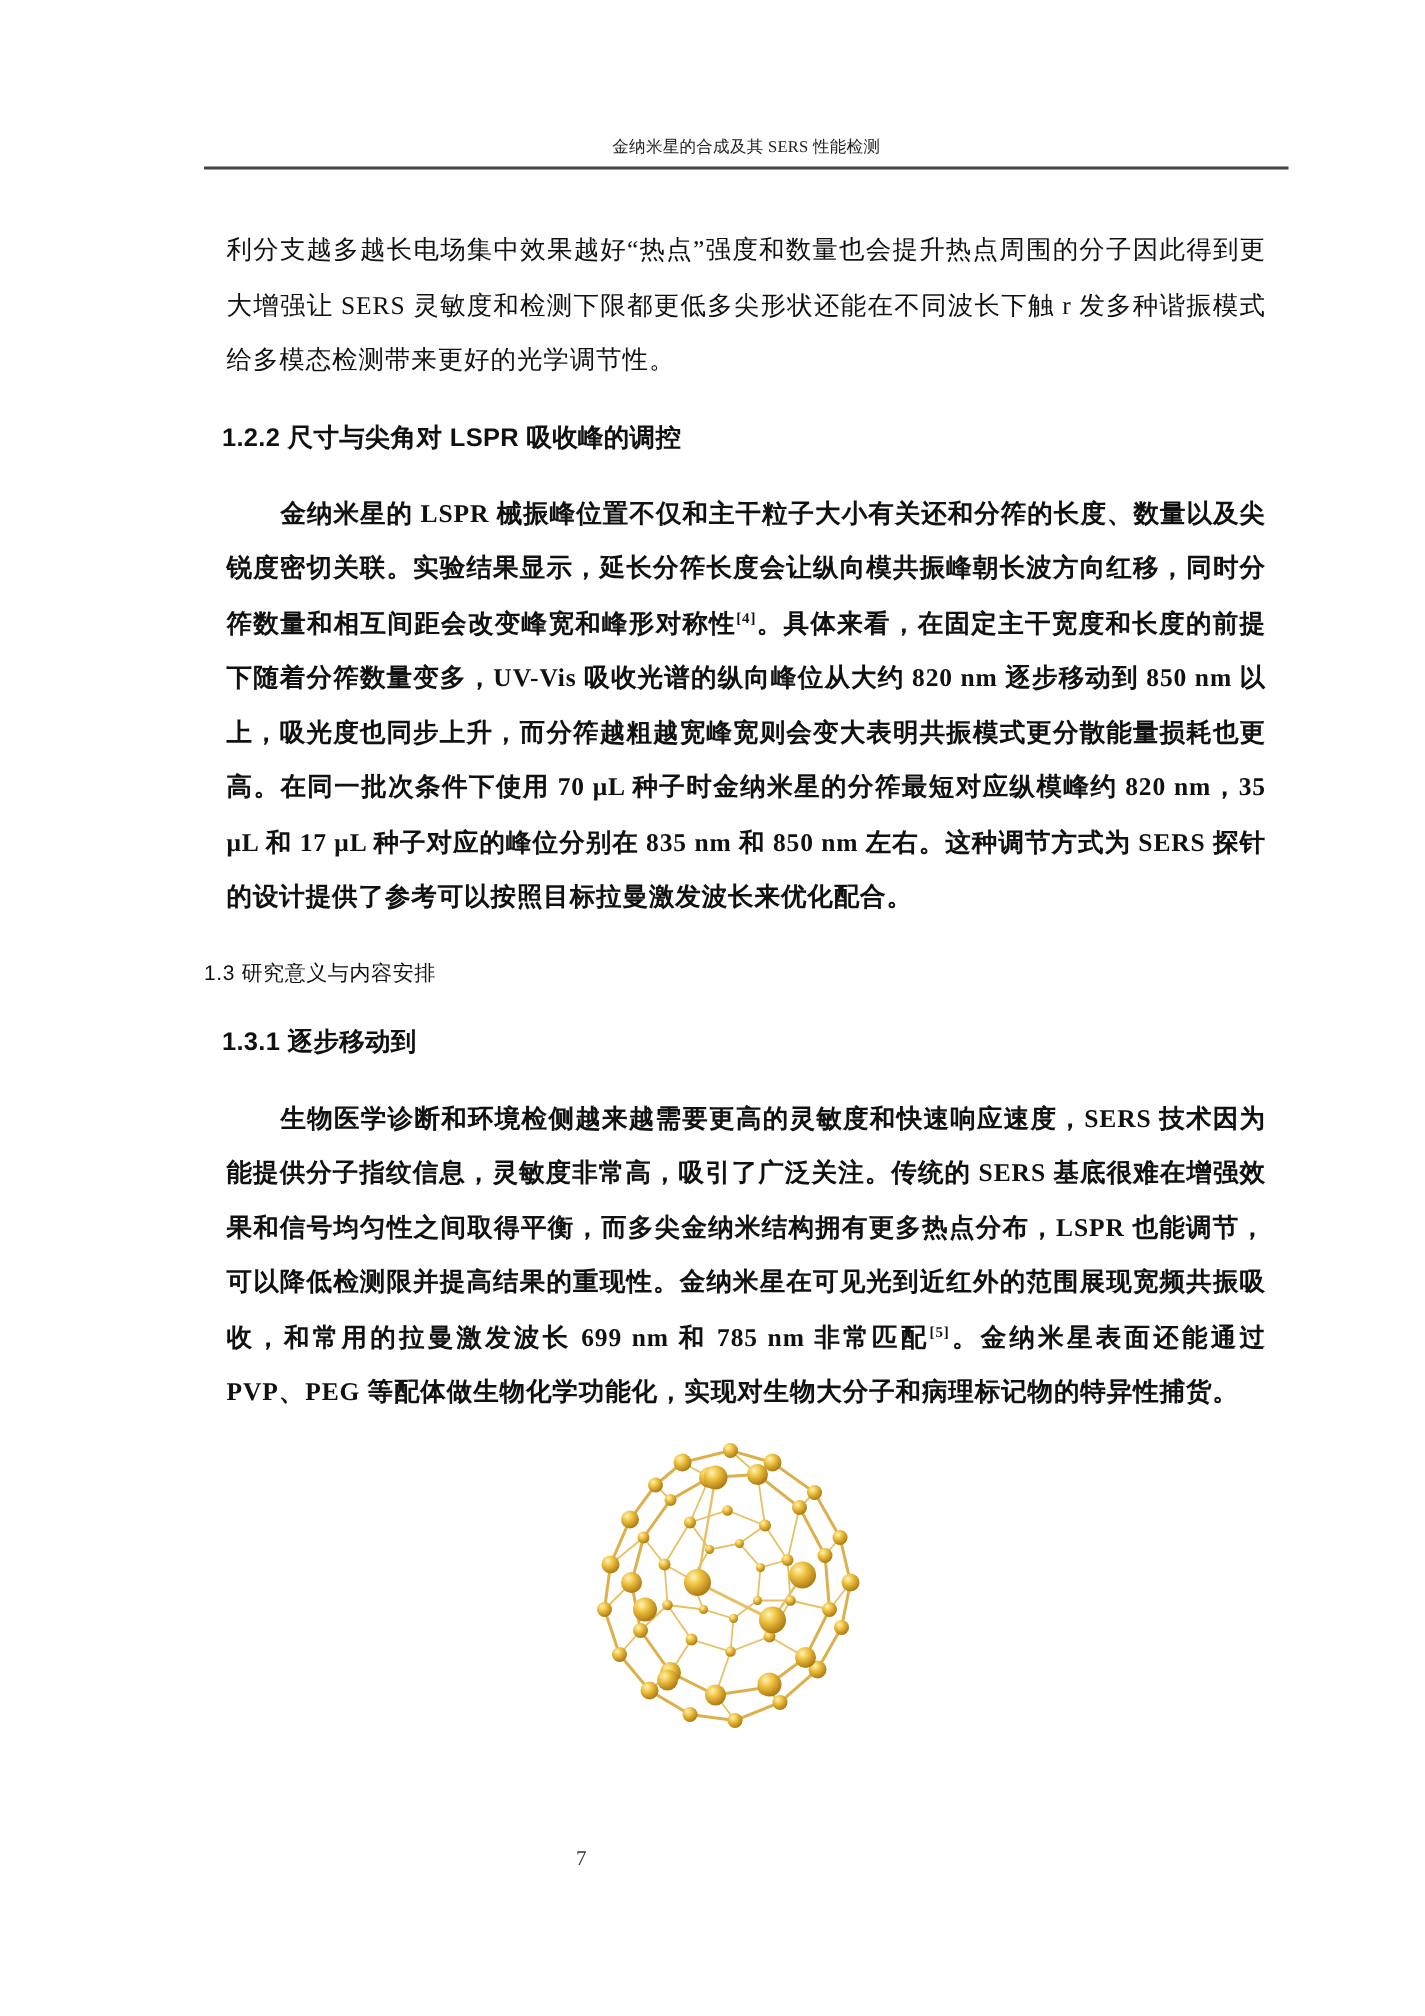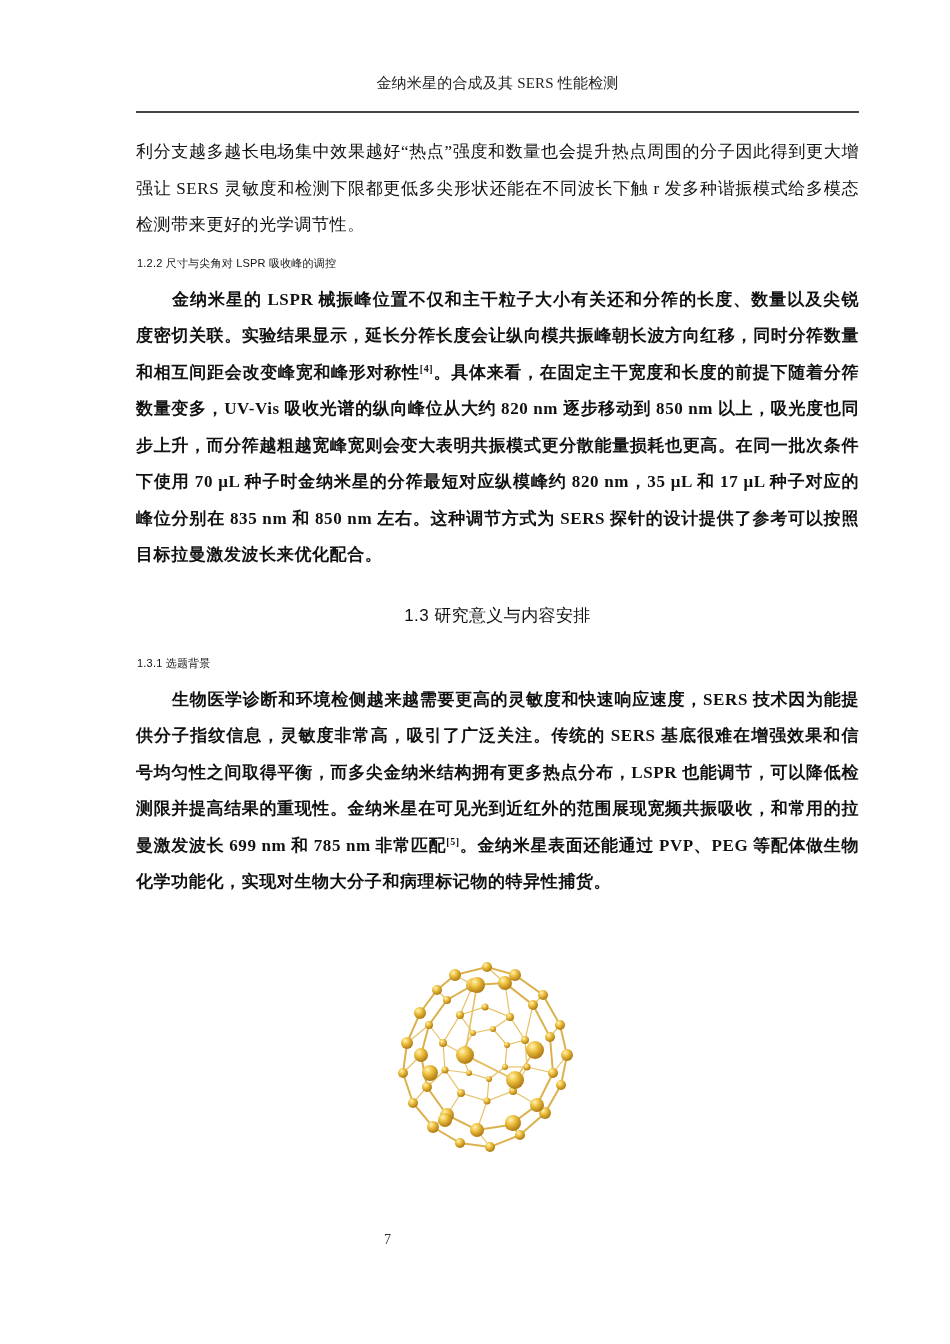--- a/index.html
+++ b/index.html
@@ -18,68 +18,67 @@
     .page {
       position: absolute;
       left: 0; top: 0;
       width: 950px; height: 1344px;
       background: #ffffff;
     }
     .running-header {
       position: absolute;
       left: 136px;
       width: 723px;
-      top: 74px;
+      top: 90px;
       text-align: center;
-      font-size: 15px;
+      font-size: 11px;
       color: #222;
       letter-spacing: 0.2px;
     }
     .header-rule {
       position: absolute;
       left: 136px;
       width: 723px;
       top: 111px;
       height: 2px;
       background: #444;
     }
     .content {
       position: absolute;
       left: 136px;
       top: 134px;
       width: 723px;
     }
     .para {
       font-size: 17px;
       line-height: 36.5px;
-      margin: 0;
+      margin: 15px;
       text-align: justify;
       text-align-last: left;
       letter-spacing: 0.6px;
     }
     .para.indent {
       text-indent: 36px;
       font-weight: bold;
     }
     .h3 {
-      font-size: 11px;
+      font-size: 17px;
       line-height: 36px;
-      margin: 1px;
+      margin: 12px;
       font-family: "Liberation Sans", "DejaVu Sans", sans-serif;
-      font-weight: normal;
+      font-weight: bold;
       letter-spacing: 0.2px;
     }
     .h2 {
-      font-size: 17px;
+      font-size: 14px;
       line-height: 30px;
-      margin: 27px 0 14px 0;
+      margin: 16px 0 14px 0;
       font-family: "Liberation Sans", "DejaVu Sans", sans-serif;
       font-weight: normal;
       letter-spacing: 0.4px;
-      text-align: center;
     }
     sup.cite {
       font-size: 10px;
       vertical-align: 6px;
       line-height: 0;
     }
     .figure {
       position: absolute;
       left: 385px;
       top: 955px;
@@ -106,21 +105,21 @@
 
   <div class="content">
     <p class="para">利分支越多越长电场集中效果越好“热点”强度和数量也会提升热点周围的分子因此得到更大增强让 SERS 灵敏度和检测下限都更低多尖形状还能在不同波长下触 r 发多种谐振模式给多模态检测带来更好的光学调节性。</p>
 
     <h3 class="h3">1.2.2 尺寸与尖角对 LSPR 吸收峰的调控</h3>
 
     <p class="para indent"><span>金纳米星的 LSPR 械振峰位置不仅和主干粒子大小有关还和分筰的长度、数量以及尖锐度密切关联。实验结果显示，延长分筰长度会让纵向模共振峰朝长波方向红移，同时分筰数量和相互间距会改变峰宽和峰形对称性</span><sup class="cite">[4]</sup><span>。具体来看，在固定主干宽度和长度的前提下随着分筰数量变多，UV-Vis 吸收光谱的纵向峰位从大约 820 nm 逐步移动到 850 nm 以上，吸光度也同步上升，而分筰越粗越宽峰宽则会变大表明共振模式更分散能量损耗也更高。在同一批次条件下使用 70 μL 种子时金纳米星的分筰最短对应纵模峰约 820 nm，35 μL 和 17 μL 种子对应的峰位分别在 835 nm 和 850 nm 左右。这种调节方式为 SERS 探针的设计提供了参考可以按照目标拉曼激发波长来优化配合。</span></p>
 
     <h2 class="h2">1.3 研究意义与内容安排</h2>
 
-    <h3 class="h3">1.3.1 选题背景</h3>
+    <h3 class="h3">1.3.1 逐步移动到</h3>
 
     <p class="para indent"><span>生物医学诊断和环境检侧越来越需要更高的灵敏度和快速响应速度，SERS 技术因为能提供分子指纹信息，灵敏度非常高，吸引了广泛关注。传统的 SERS 基底很难在增强效果和信号均匀性之间取得平衡，而多尖金纳米结构拥有更多热点分布，LSPR 也能调节，可以降低检测限并提高结果的重现性。金纳米星在可见光到近红外的范围展现宽频共振吸收，和常用的拉曼激发波长 699 nm 和 785 nm 非常匹配</span><sup class="cite">[5]</sup><span>。金纳米星表面还能通过 PVP、PEG 等配体做生物化学功能化，实现对生物大分子和病理标记物的特异性捕货。</span></p>
   </div>
 
   <div class="figure">
     <svg width="200" height="205" viewBox="0 0 200 205" xmlns="http://www.w3.org/2000/svg">
       <defs>
         <radialGradient id="ball" cx="35%" cy="30%" r="70%">
           <stop offset="0%" stop-color="#fff3b8"></stop>
           <stop offset="40%" stop-color="#f0c444"></stop>

